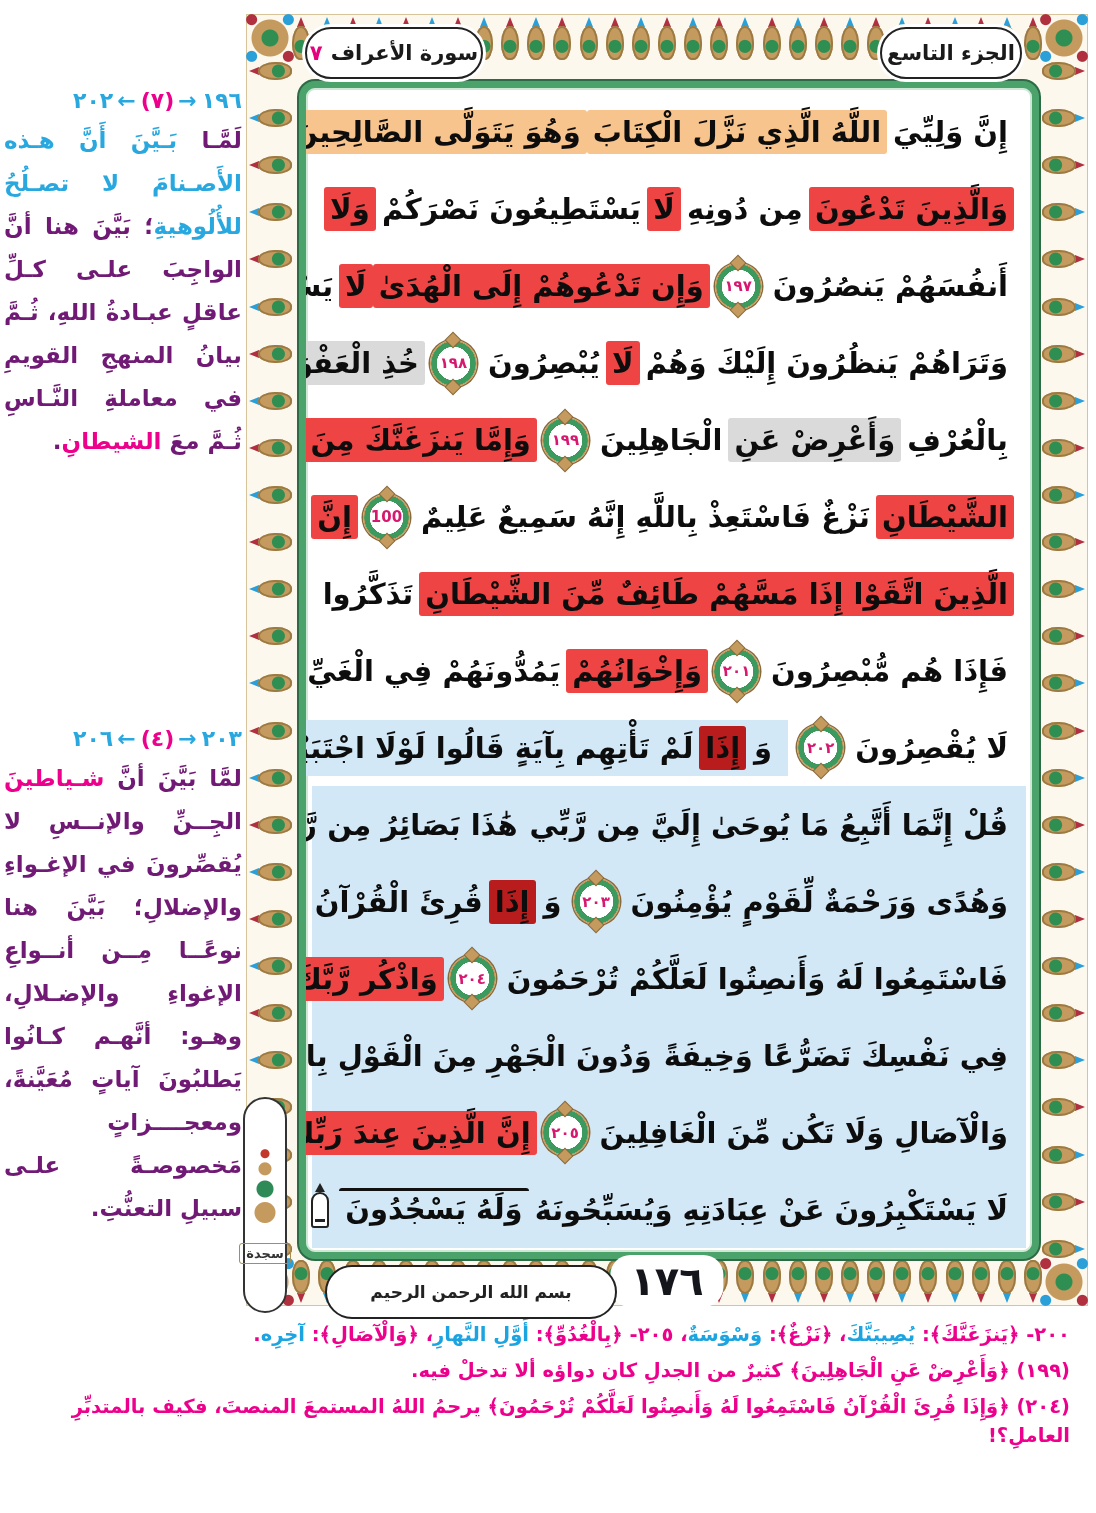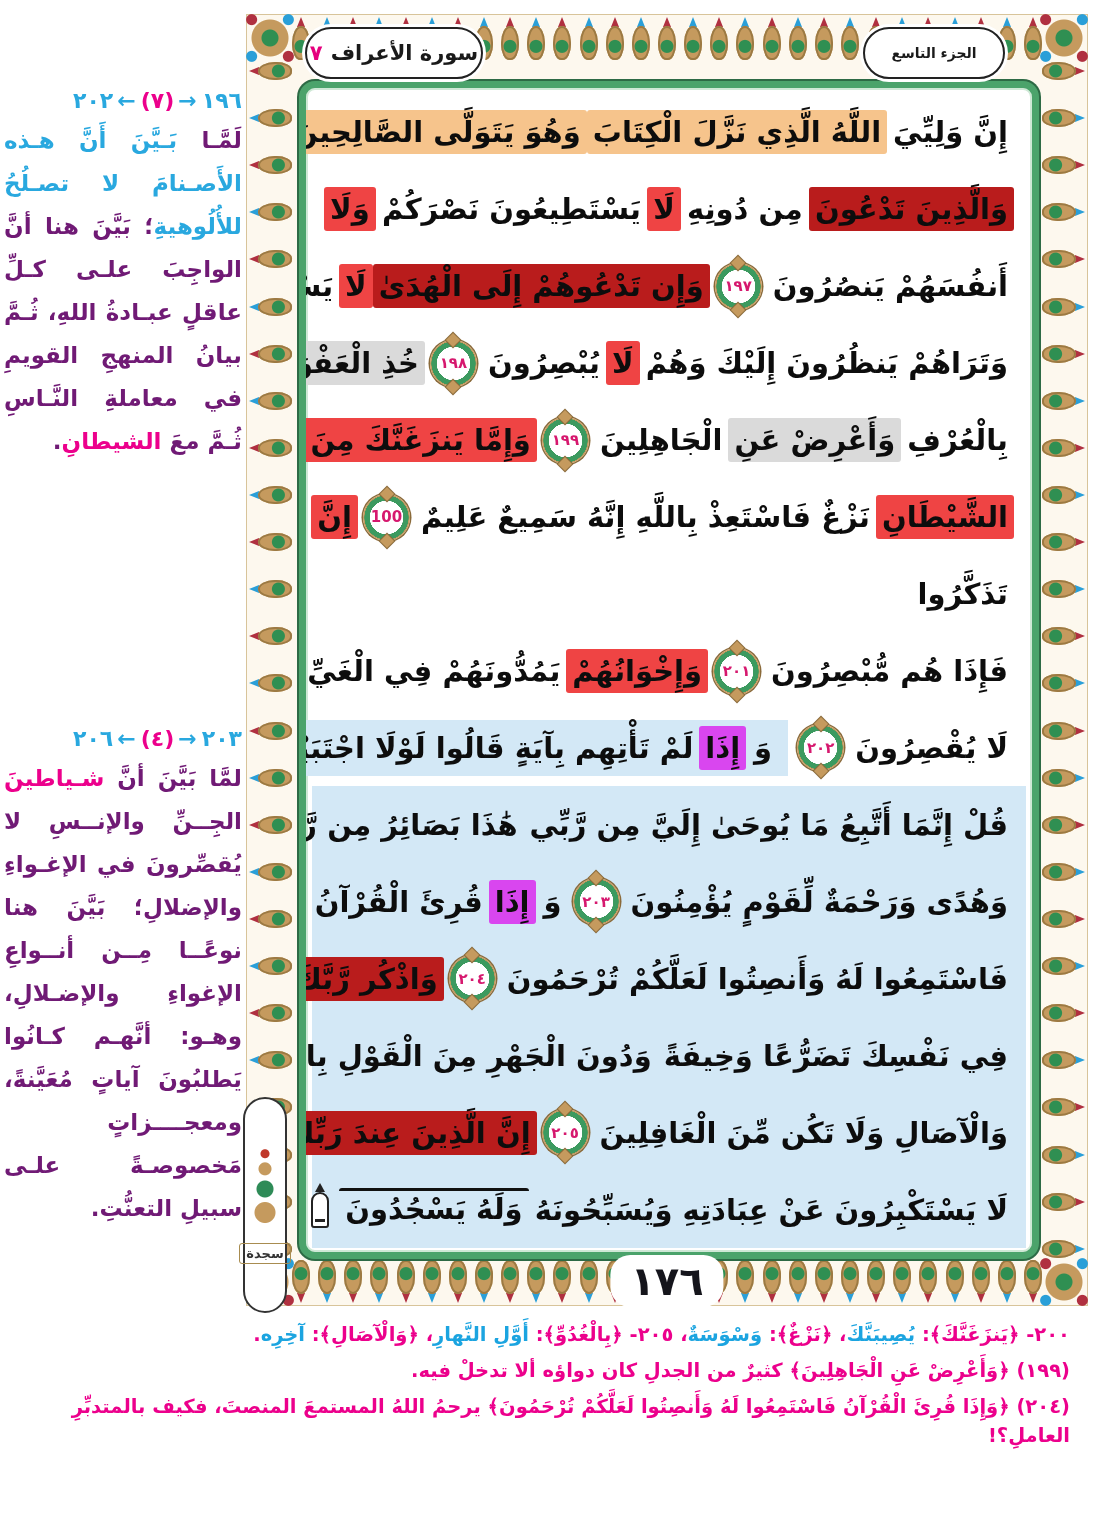--- a/index.html
+++ b/index.html
@@ -42,38 +42,38 @@
       radial-gradient(circle at 84% 16%, #2a9fd8 0 5px, rgba(0,0,0,0) 6px),
       radial-gradient(circle at 16% 84%, #2a9fd8 0 5px, rgba(0,0,0,0) 6px),
       radial-gradient(circle at 84% 84%, #b03040 0 5px, rgba(0,0,0,0) 6px); }
   .c-tl{top:-4px;left:-4px}.c-tr{top:-4px;right:-4px}.c-bl{bottom:-4px;left:-4px}.c-br{bottom:-4px;right:-4px}
 
   
   .cart { position:absolute; top:12px; height:52px; background:#fff; border:2.2px solid #222;
     border-radius:26px; display:flex; align-items:center; justify-content:center; gap:8px;
     font-weight:bold; color:#1a1a1a; z-index:5; box-shadow:0 0 0 3px #fff; }
   .cart-surah { left:58px; width:178px; font-size:21px; direction:rtl; }
-  .cart-juz   { right:82px; width:142px; font-size:14px; direction:rtl; }
+  .cart-juz   { right:65px; width:142px; font-size:21px; direction:rtl; }
   .surah-num { color:#e6007e; font-weight:bold; }
 
   
   .inner { position:absolute; left:52px; top:66px; right:48px; bottom:46px;
     background:#fff; border:7px solid #4ba36b; border-radius:16px;
     box-shadow:0 0 0 2px #2d6a45, inset 0 0 0 2px #cfe8d6; overflow:hidden; }
   .qlines { position:absolute; inset:6px 6px 4px 6px; display:flex; flex-direction:column; }
   .qrow { flex:1; display:flex; align-items:center; justify-content:space-between;
     direction:rtl; padding:0 12px; font-size:29px; font-weight:bold; color:#0d0d0d;
     white-space:nowrap; }
   .qrow.bg-blue { background:#d3e8f6; }
   .qseg { padding:5px 6px; border-radius:3px; }
   .hl-orange { background:#f6c48c; }
-  .hl-pink   { background:#b91c1c; }
+  .hl-pink   { background:#ef4444; }
   .hl-yellow { background:#ef4444; }
   .hl-gray   { background:#dadada; }
-  .hl-blue   { background:#d946ef; }
+  .hl-blue   { background:#b91c1c; }
   .ov { border-top:3.5px solid #111; padding-top:1px; }
   .qgrp { display:inline-flex; gap:2px; }
   .qrest { flex:1; display:flex; align-items:center; justify-content:space-between;
     background:#d3e8f6; margin-right:4px; padding:6px 10px; border-radius:4px 0 0 4px; }
   .vmed { flex:0 0 auto; width:47px; height:47px; margin:0 5px; border-radius:50%;
     display:inline-flex; align-items:center; justify-content:center; position:relative;
     background:radial-gradient(circle, #fff 0 50%, #3c9a5f 51% 66%, #c59a5e 67% 100%);
     box-shadow:0 0 0 1.5px #8a6a3a; }
   .vmed::before, .vmed::after { content:""; position:absolute; left:18.5px; width:10px; height:10px;
     background:#c59a5e; transform:rotate(45deg); box-shadow:0 0 0 1px #8a6a3a; }
@@ -324,20 +324,21 @@
           </div>
           <div class="qrow">
             <span class="qseg hl-yellow">الشَّيْطَانِ</span>
             <span class="qseg">نَزْغٌ فَاسْتَعِذْ بِاللَّهِ إِنَّهُ سَمِيعٌ عَلِيمٌ</span>
             <span class="vmed">
               <span class="vnum">100</span>
             </span>
             <span class="qseg hl-yellow">إِنَّ</span>
           </div>
           <div class="qrow">
+            <span class="qseg hl-yellow">الَّذِينَ اتَّقَوْا إِذَا مَسَّهُمْ طَائِفٌ مِّنَ الشَّيْطَانِ</span>
             <span class="qseg">تَذَكَّرُوا</span>
           </div>
           <div class="qrow">
             <span class="qseg">فَإِذَا هُم مُّبْصِرُونَ</span>
             <span class="vmed">
               <span class="vnum">٢٠١</span>
             </span>
             <span class="qseg hl-yellow">وَإِخْوَانُهُمْ</span>
             <span class="qseg">يَمُدُّونَهُمْ فِي الْغَيِّ ثُمَّ</span>
           </div>
@@ -389,20 +390,21 @@
           </div>
           <div class="qrow bg-blue">
             <span class="qseg">لَا يَسْتَكْبِرُونَ عَنْ عِبَادَتِهِ وَيُسَبِّحُونَهُ</span>
             <span class="qseg ov">وَلَهُ يَسْجُدُونَ</span>
             <span class="sjd"></span>
           </div>
         </div>
     </div>
 
     <div class="pgnum">١٧٦</div>
+    <div class="basm">بسم الله الرحمن الرحيم</div>
     <div class="sjcap">
       <span class="sjcap-orn"></span>
       <span class="sjcap-label">سجدة</span>
     </div>
   </div>
 
   <div class="foot">
       <div class="fnote"><span class="c-magenta">٢٠٠- ﴿يَنزَغَنَّكَ﴾: </span><span class="c-blue">يُصِيبَنَّكَ</span><span class="c-magenta">، ﴿نَزْغٌ﴾: </span><span class="c-blue">وَسْوَسَةٌ</span><span class="c-magenta">، ٢٠٥- ﴿بِالْغُدُوِّ﴾: </span><span class="c-blue">أَوَّلِ النَّهارِ</span><span class="c-magenta">، ﴿وَالْآصَالِ﴾: </span><span class="c-blue">آخِرِه</span><span class="c-magenta">.</span></div>
       <div class="fnote"><span class="c-magenta">(١٩٩) ﴿وَأَعْرِضْ عَنِ الْجَاهِلِينَ﴾ كثيرٌ من الجدلِ كان دواؤه ألا تدخلْ فيه.</span></div>
       <div class="fnote"><span class="c-magenta">(٢٠٤) ﴿وَإِذَا قُرِئَ الْقُرْآنُ فَاسْتَمِعُوا لَهُ وَأَنصِتُوا لَعَلَّكُمْ تُرْحَمُونَ﴾ يرحمُ اللهُ المستمعَ المنصتَ، فكيف بالمتدبِّرِ العاملِ؟!</span></div>

